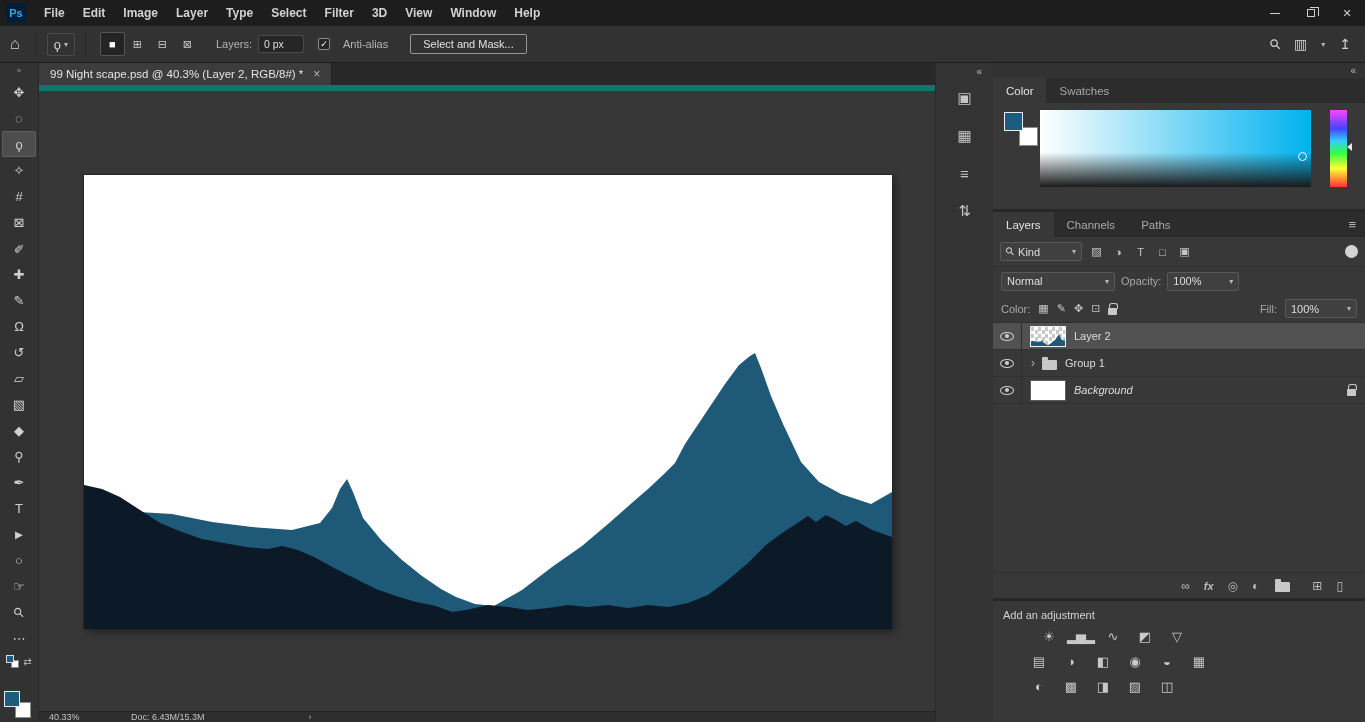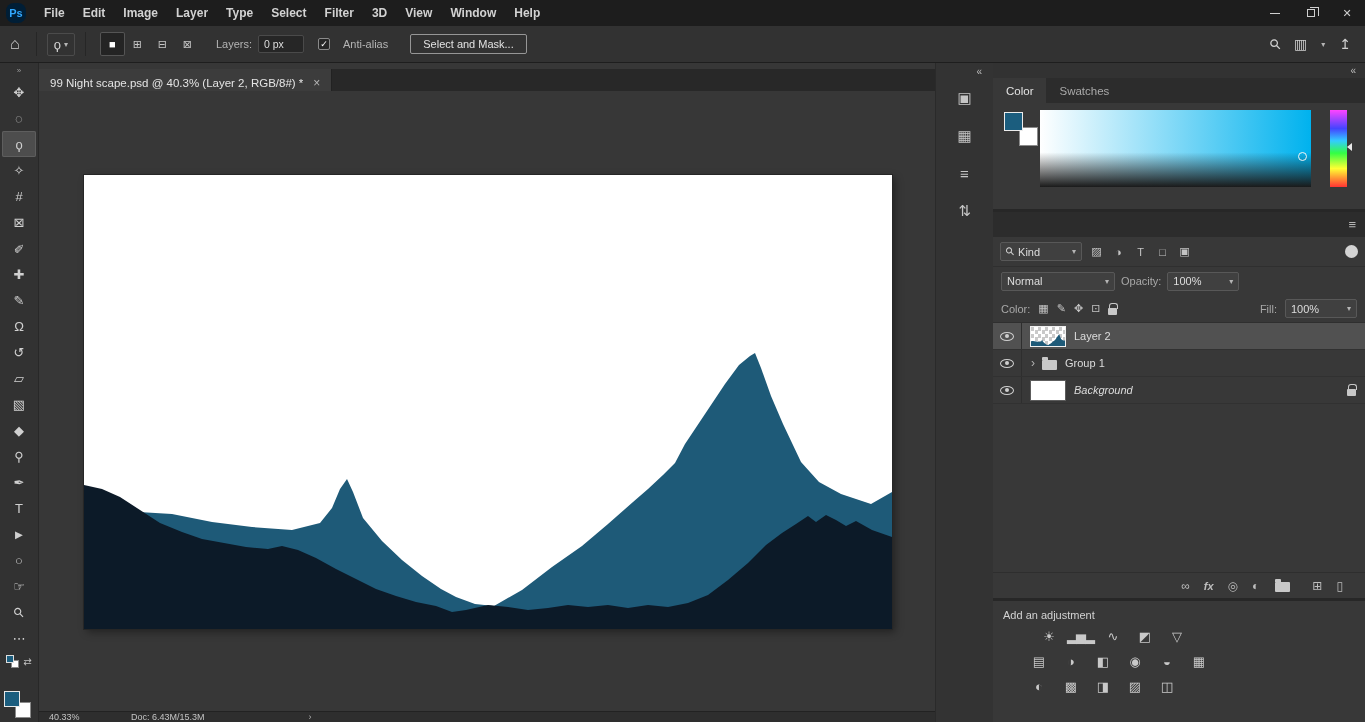--- a/index.html
+++ b/index.html
@@ -3,21 +3,21 @@
 <meta charset="utf-8">
 <style>
   * { box-sizing: border-box; margin: 0; padding: 0; }
   html,body { width:1365px; height:722px; overflow:hidden; }
   body {
     font-family:"Liberation Sans","DejaVu Sans",sans-serif;
     background:#373737; color:#d6d6d6; position:relative; user-select:none;
   }
   
   .titlebar { position:absolute; top:0; left:0; right:0; height:26px; background:#1d1d1d; display:flex; align-items:center; z-index:10; }
-  .ps-logo { width:20px; height:20px; margin:0 9px 0 6px; background:#001e36; color:#31a8ff; font-size:11px; font-weight:bold; display:flex; align-items:center; justify-content:center; border-radius:8px; }
+  .ps-logo { width:20px; height:20px; margin:0 9px 0 6px; background:#001e36; color:#31a8ff; font-size:11px; font-weight:bold; display:flex; align-items:center; justify-content:center; border-radius:0; }
   .menus { display:flex; height:100%;font-weight:bold; }
   .menu-item { padding:0 9px; font-size:12px; color:#d2d2d2; display:flex; align-items:center; cursor:default; }
   .win-btns { margin-left:auto; display:flex; height:100%; }
   .win-btn { width:36px; height:100%; display:flex; align-items:center; justify-content:center; color:#cfcfcf; font-size:11px; }
   .min-bar { width:10px; height:1px; background:#cfcfcf; display:block; }
   .restore-sq { width:8px; height:8px; border:1px solid #cfcfcf; position:relative; display:block; }
   .restore-sq::before { content:""; position:absolute; left:2px; top:-3px; width:8px; height:8px; border:1px solid #cfcfcf; border-bottom:none; border-left:none; }
   
   .options-bar { position:absolute; top:26px; left:0; right:0; height:37px; background:#323232; border-bottom:1px solid #1e1e1e; display:flex; align-items:center; font-size:11px; z-index:9; }
   .ob-home { font-size:16px; color:#d0d0d0; padding:0 10px; }
@@ -44,21 +44,21 @@
   .mini-row { display:flex; align-items:center; gap:4px; margin-top:4px; }
   .mini-colors { position:relative; width:13px; height:13px; }
   .mini-fg { position:absolute; left:0; top:0; width:8px; height:8px; border:1px solid #ddd; z-index:1; }
   .mini-bg { position:absolute; right:0; bottom:0; width:8px; height:8px; background:#fff; border:1px solid #888; }
   .swap { font-size:10px; color:#c0c0c0; }
   .fgbg { position:absolute; bottom:4px; left:4px; width:27px; height:27px; }
   .fg-sw { position:absolute; left:0; top:0; width:16px; height:16px; border:1px solid #e8e8e8; z-index:1; }
   .bg-sw { position:absolute; right:0; bottom:0; width:16px; height:16px; background:#fff; border:1px solid #8a8a8a; }
   
   .doc-area { position:absolute; left:39px; top:63px; width:896px; bottom:0; }
-  .tabbar { position:absolute; top:0; left:0; right:0; height:28px; background:#282828; border-bottom:1px solid #0f766e; display:flex;margin-top:6px; }
+  .tabbar { position:absolute; top:0; left:0; right:0; height:28px; background:#282828; border-bottom:6px solid #0f766e; display:flex; }
   .doc-tab { background:#3c3c3c; padding:0 11px; display:flex; align-items:center; gap:10px; font-size:11.5px; color:#e4e4e4; border-right:1px solid #222; }
   .tab-close { color:#b5b5b5; font-size:12px; }
   .pasteboard { position:absolute; top:28px; left:0; right:0; bottom:11px; background:#373737; overflow:hidden; }
   .canvas { position:absolute; left:45px; top:84px; width:808px; height:454px; background:#ffffff; box-shadow:0 0 0 1px #262626, 3px 3px 8px rgba(0,0,0,.4); }
   .canvas svg { display:block; width:100%; height:100%; }
   .statusbar { position:absolute; left:0; right:0; bottom:0; height:11px; background:#2e2e2e; border-top:1px solid #222; display:flex; align-items:center; font-size:9px; color:#c4c4c4; }
   .sb-zoom { padding-left:10px; width:72px; }
   .sb-doc { margin-left:20px; }
   .sb-chev { margin-left:104px; color:#b0b0b0; }
   
@@ -377,20 +377,28 @@
         <span class="cp-cursor"></span>
       </div>
       <div class="cp-hue">
         <span class="cp-hue-cursor"></span>
       </div>
     </div>
   </div>
 
   <div class="panel layers-panel">
     <div class="tab-row">
+      <span style="display:flex;">
+
+          <span class="ptab active">Layers</span>
+
+          <span class="ptab">Channels</span>
+
+          <span class="ptab">Paths</span>
+        </span>
       <span class="panel-menu">≡</span>
     </div>
     <div class="filter-row">
       <span class="select kind-select">
         <span class="search-glyph rot45">⚲</span>
         <span>Kind</span>
         <span class="caret">▾</span>
       </span>
       <span class="filter-icons">
 

